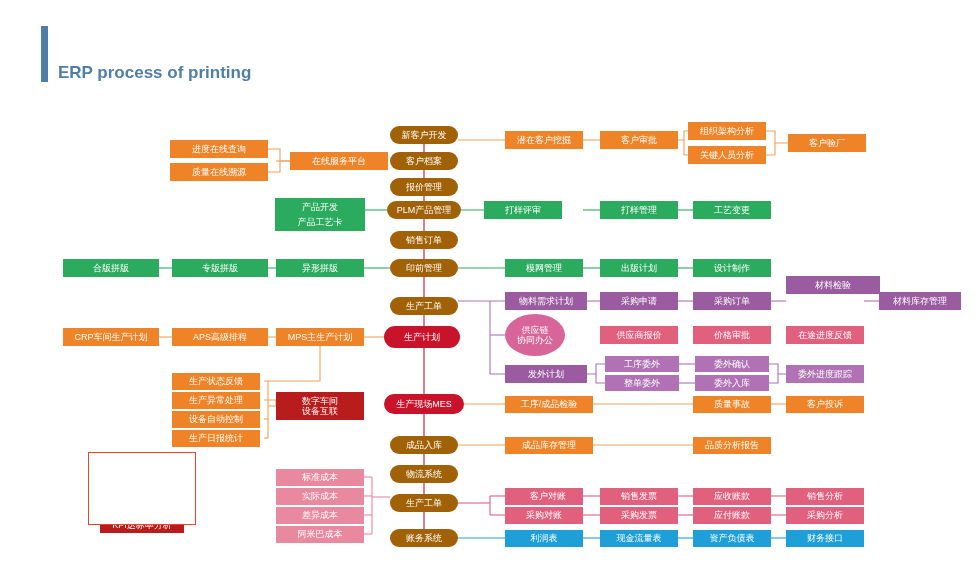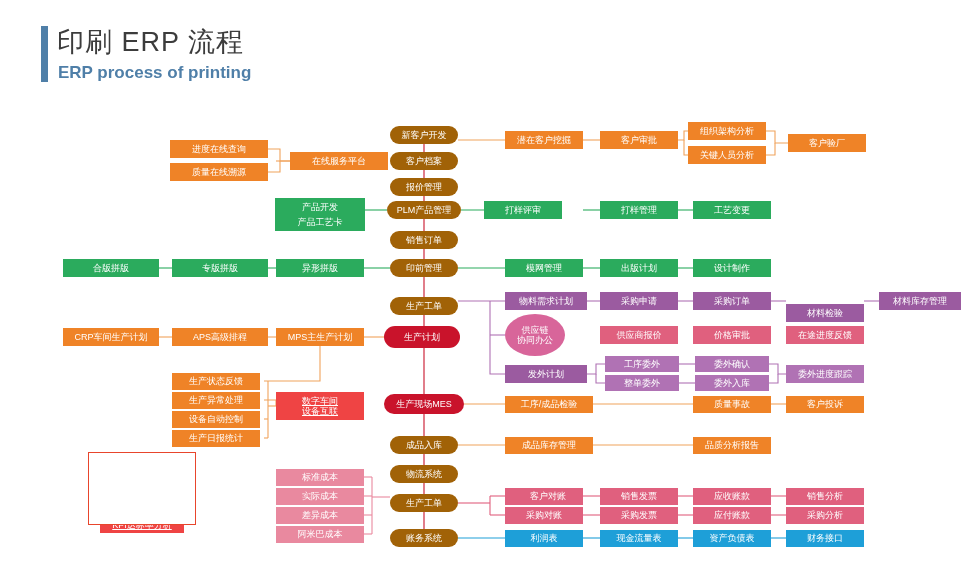--- a/index.html
+++ b/index.html
@@ -70,22 +70,21 @@
     border-radius: 9px;
   }
   .n-redbig {
     background: #c9132b;
     border-radius: 13px;
   }
   .n-orange {
     background: #ef8327;
   }
   .n-orange2 {
-    background: #ef4444;
-    text-decoration: underline;
+    background: #b91c1c;
   }
   .n-green {
     background: #2bab5d;
   }
   .n-purple {
     background: #9b5ba0;
   }
   .n-purple-l {
     background: #b072b4;
   }
@@ -109,21 +108,20 @@
     border: 1.6px solid #e8452c;
     background: #ffffff;
   }
 </style>
 </head>
 <body>
 
 <div id="canvas">
 
   <div class="title-bar"></div>
-  <div class="title-cn">印刷 ERP 流程</div>
   <div class="title-en">ERP process of printing</div>
 
   <svg id="lines" xmlns="http://www.w3.org/2000/svg">
     <g stroke="#f0a35c" stroke-width="1.1" fill="none">
       <path d="M268 149 L280 149 L280 161 L290 161"></path>
       <path d="M268 172 L280 172 L280 161"></path>
       <path d="M388 161 L370 161"></path>
       <path d="M370 161 L370 161 L388 161"></path>
     </g>
     <g stroke="#f0a35c" stroke-width="1.1" fill="none">
@@ -268,21 +266,21 @@
       <div class="node n-green" style="left: 172px; top: 259px; width: 96px; height: 18px;">专版拼版</div>
       <div class="node n-green" style="left: 276px; top: 259px; width: 88px; height: 18px;">异形拼版</div>
       <div class="node n-red" style="left: 390px; top: 259px; width: 68px; height: 18px;">印前管理</div>
       <div class="node n-green" style="left: 505px; top: 259px; width: 78px; height: 18px;">模网管理</div>
       <div class="node n-green" style="left: 600px; top: 259px; width: 78px; height: 18px;">出版计划</div>
       <div class="node n-green" style="left: 693px; top: 259px; width: 78px; height: 18px;">设计制作</div>
       <div class="node n-red" style="left: 390px; top: 297px; width: 68px; height: 18px;">生产工单</div>
       <div class="node n-purple" style="left: 505px; top: 292px; width: 82px; height: 18px;">物料需求计划</div>
       <div class="node n-purple" style="left: 600px; top: 292px; width: 78px; height: 18px;">采购申请</div>
       <div class="node n-purple" style="left: 693px; top: 292px; width: 78px; height: 18px;">采购订单</div>
-      <div class="node n-purple" style="left: 786px; top: 304px; width: 78px; height: 18px;">材料检验</div>
+      <div class="node n-purple" style="left: 786px; top: 276px; width: 94px; height: 18px;">材料检验</div>
       <div class="node n-purple" style="left: 879px; top: 292px; width: 82px; height: 18px;">材料库存管理</div>
       <div class="node n-orange" style="left: 63px; top: 328px; width: 96px; height: 18px;">CRP车间生产计划</div>
       <div class="node n-orange" style="left: 172px; top: 328px; width: 96px; height: 18px;">APS高级排程</div>
       <div class="node n-orange" style="left: 276px; top: 328px; width: 88px; height: 18px;">MPS主生产计划</div>
       <div class="node n-redbig" style="left: 384px; top: 326px; width: 76px; height: 22px;">生产计划</div>
       <div class="node n-ellipse" style="left: 505px; top: 314px; width: 60px; height: 42px;">供应链<br>协同办公</div>
       <div class="node n-pink" style="left: 600px; top: 326px; width: 78px; height: 18px;">供应商报价</div>
       <div class="node n-pink" style="left: 693px; top: 326px; width: 78px; height: 18px;">价格审批</div>
       <div class="node n-pink" style="left: 786px; top: 326px; width: 78px; height: 18px;">在途进度反馈</div>
       <div class="node n-purple-l" style="left: 605px; top: 356px; width: 74px; height: 16px;">工序委外</div>

